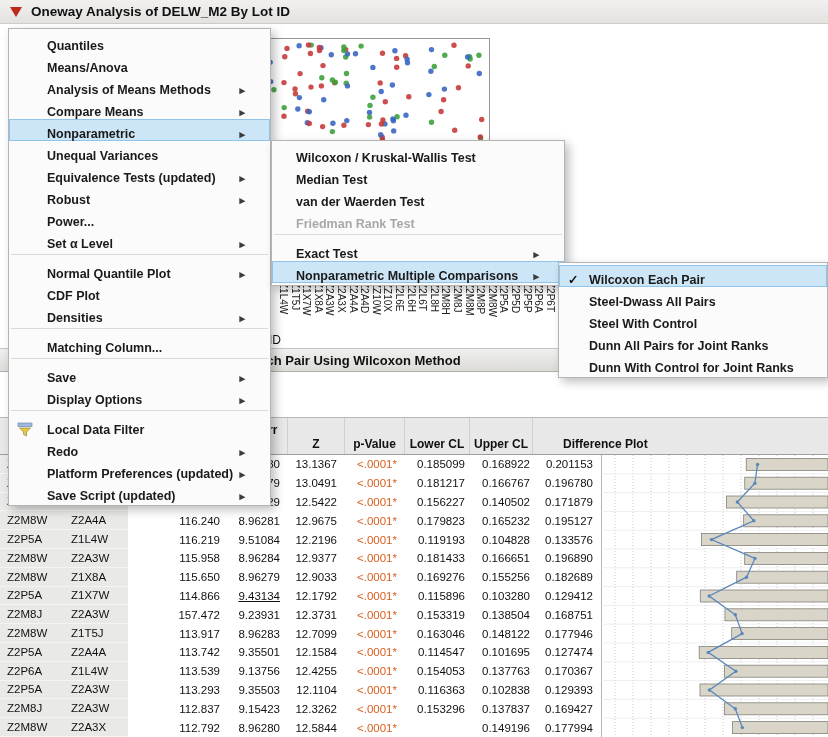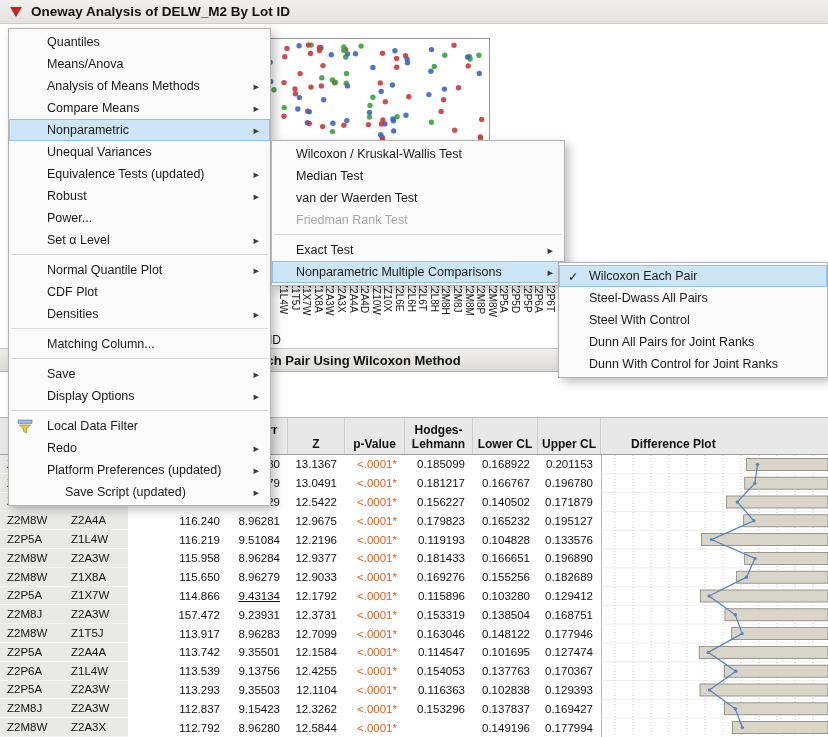--- a/index.html
+++ b/index.html
@@ -42,21 +42,21 @@
     padding-right:8px;white-space:nowrap;}
   .td.level{justify-content:flex-start;padding-left:7px;background:#e9e9e8;border-bottom:1px solid #f4f4f3;}
   #diffplot{position:absolute;left:601px;top:455px;z-index:1;}
 
   
   .menu{position:absolute;box-sizing:border-box;background:#fbfbfb;border:1px solid #b4b4b4;
     box-shadow:4px 4px 9px rgba(0,0,0,.25);padding:2px 0;font-size:12.5px;color:#1a1a1a;}
   #menu1{left:8px;top:28px;width:263px;z-index:20;}
   #menu2{left:271px;top:140px;width:294px;z-index:21;}
   #menu3{left:558px;top:262px;width:270px;z-index:22;}
-  .menu-item{position:relative;display:flex;align-items:center;height:22px;padding-right:11px;cursor:default;}
+  .menu-item{position:relative;display:flex;align-items:flex-end;height:22px;padding-right:25px;cursor:default;font-weight:bold;}
   .menu-item .lab{white-space:nowrap;}
   .menu-item .arrow{margin-left:auto;font-size:11px;color:#3c3c3c;}
   .menu-item.dis{color:#a8a8a8;}
   .menu-sep{height:1px;background:#dadada;margin:3px 2px 4px 2px;}
   .check{position:absolute;left:9px;font-size:12.5px;color:#111;}
   .mi-icon{position:absolute;left:8px;width:16px;height:15px;}
 </style>
 </head>
 <body>
 
@@ -465,22 +465,20 @@
     <span class="section-title">Nonparametric Comparisons For Each Pair Using Wilcoxon Method</span>
   </div>
 
   <div id="thead">
       <div class="th" style="width: 64px;">Level</div>
       <div class="th" style="width: 64px;">- Level</div>
       <div class="th" style="width: 100px;">Score Mean Diff</div>
       <div class="th" style="width: 60px;">Std Err Dif</div>
       <div class="th" style="width: 57px;">Z</div>
       <div class="th" style="width: 60px;">p-Value</div>
-      <div class="th" style="width: 68px;">Hodges-
-Lehmann</div>
       <div class="th" style="width: 65px;">Lower CL</div>
       <div class="th" style="width: 63px;">Upper CL</div>
       <div class="th" style="width: 227px; justify-content: flex-start; padding-left: 30px; border-right: none;">Difference Plot</div>
     </div>
   <div id="tbody">
       <div class="t-row">
         <div class="td level" style="width: 64px;">Z2M8W</div>
         <div class="td level" style="width: 64px;">Z1L4W</div>
         <div class="td" style="width: 100px;">118.035</div>
         <div class="td" style="width: 60px;">8.96280</div>
@@ -778,21 +776,21 @@
       </div>
       <div class="menu-item">
         <span class="lab" style="margin-left: 38px;">Redo</span>
         <span class="arrow">▸</span>
       </div>
       <div class="menu-item">
         <span class="lab" style="margin-left: 38px;">Platform Preferences (updated)</span>
         <span class="arrow">▸</span>
       </div>
       <div class="menu-item">
-        <span class="lab" style="margin-left: 56px;">Save Script (updated)</span>
+        <span class="lab" style="margin-left: 38px;">Save Script (updated)</span>
         <span class="arrow">▸</span>
       </div>
     </div>
   <div id="menu2" class="menu">
       <div class="menu-item">
         <span class="lab" style="margin-left: 24px;">Wilcoxon / Kruskal-Wallis Test</span>
       </div>
       <div class="menu-item">
         <span class="lab" style="margin-left: 24px;">Median Test</span>
       </div>

